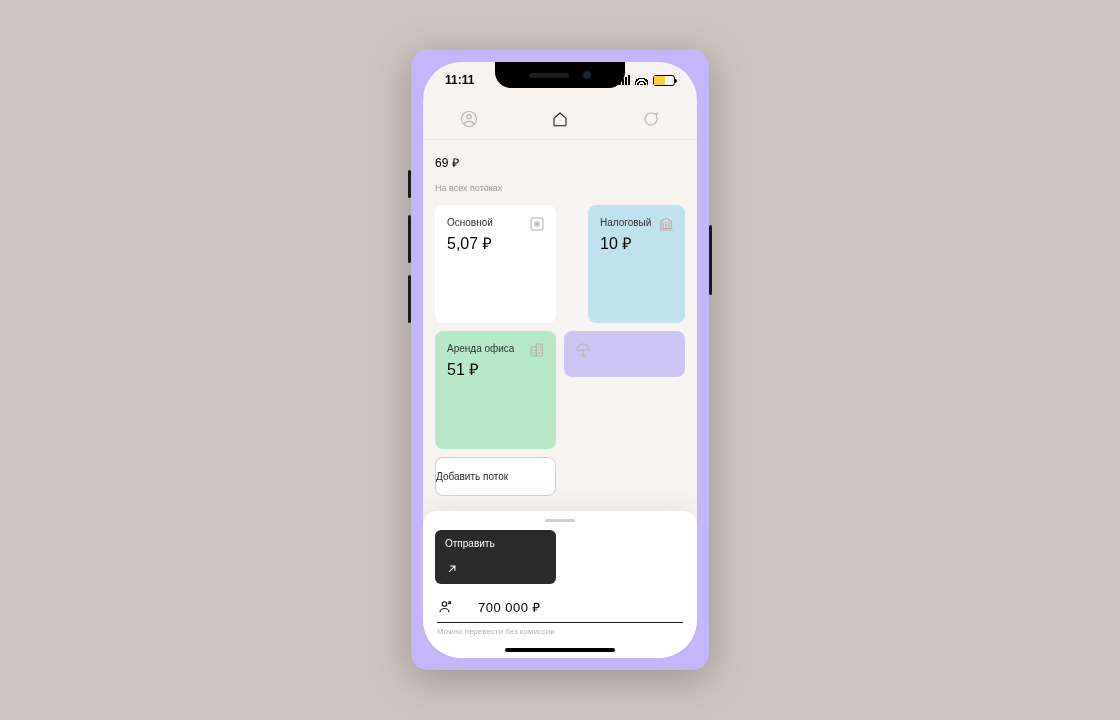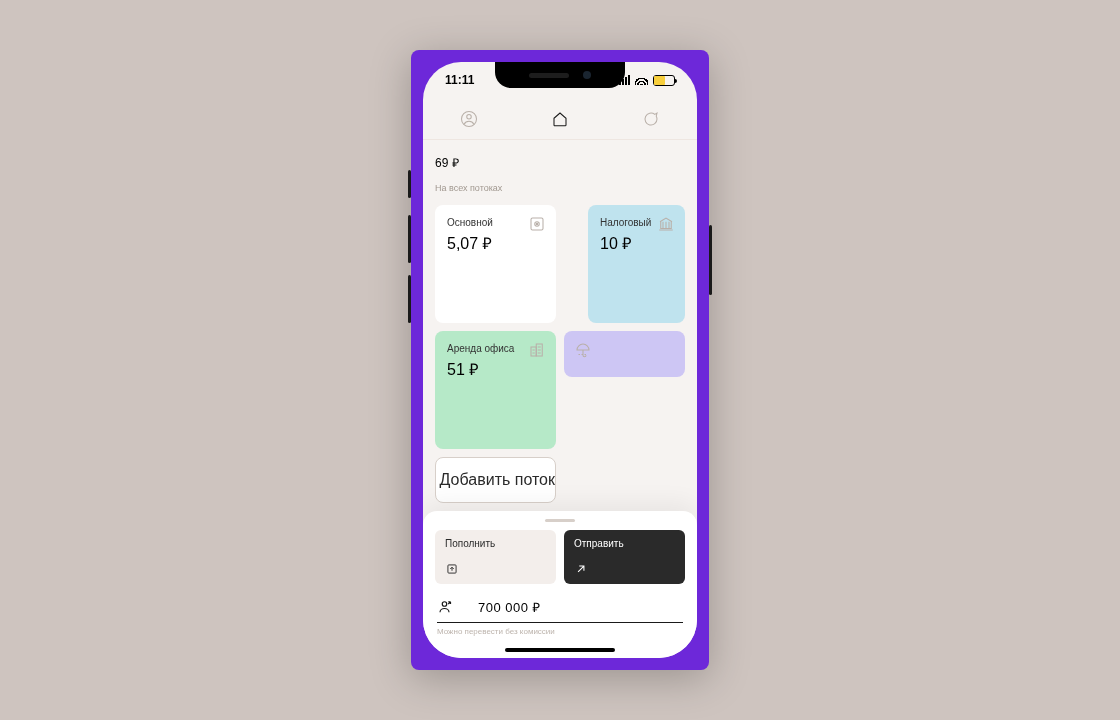--- a/index.html
+++ b/index.html
@@ -8,22 +8,22 @@
     background: #cec4bf;
     font-family: -apple-system, BlinkMacSystemFont, "Segoe UI", Helvetica, Arial, sans-serif;
     display: flex;
     align-items: center;
     justify-content: center;
     -webkit-font-smoothing: antialiased;
   }
   .device {
     width: 298px;
     height: 620px;
-    background: #6d28d9;
-    border-radius: 8px;
+    background: #c4b5fd;
+    border-radius: 16px;
     padding: 12px;
     position: relative;
     box-shadow: 0 8px 40px rgba(0,0,0,.25);
   }
   
   .btn-side { position:absolute; background:#1a1a1a; border-radius:2px; }
   .btn-l1 { left:-3px; top:120px; width:3px; height:28px; }
   .btn-l2 { left:-3px; top:165px; width:3px; height:48px; }
   .btn-l3 { left:-3px; top:225px; width:3px; height:48px; }
   .btn-r  { right:-3px; top:175px; width:3px; height:70px; }
@@ -95,23 +95,23 @@
   }
   .card .cicon { position:absolute; top:10px; right:10px; }
   .card .name { font-size:10px; color:#333; }
   .card .amount { font-size:16px; font-weight:500; margin-top:4px; }
   .c0{ background:#ffffff; }
   .c1{ background:#bfe3ee;margin-left:24px; }
   .c2{ background:#f6cfb4; }
   .c3{ background:#b6e9c8; }
   .c4{ background:#cdc6f4; }
   .add-card {
-    height:46px; border:1px solid #d7cfc9; border-radius:8px; background:#fff;
-    display:flex; align-items:center; justify-content:flex-end;
-    font-size:16px; color:#2a2a2a;
+    height:39px; border:1px solid #d7cfc9; border-radius:8px; background:#fff;
+    display:flex; align-items:center; justify-content:flex-start;
+    font-size:10px; color:#2a2a2a;
   }
   .cut { height:46px; border-radius:8px; position:relative; padding:10px; overflow:hidden; }
 
   .sheet {
     position:absolute; left:0; right:0; bottom:0;
     background:#fff;
     border-top-left-radius:14px; border-top-right-radius:14px;
     padding: 8px 12px 22px;
     box-shadow: 0 -8px 24px rgba(0,0,0,.06);
   }
@@ -228,27 +228,20 @@
         </div>
         <div class="add-card">
           <span>Добавить поток</span>
         </div>
       </div>
     </div>
 
     <div class="sheet">
       <div class="grab"></div>
       <div class="actions">
-        <div class="action a0">
-          <span>Пополнить</span>
-          <svg viewBox="0 0 24 24" fill="none" stroke="#2a2a2a" stroke-width="1.6">
-              <rect x="5" y="5" width="14" height="14" rx="1.5"></rect>
-              <path d="M12 15V9M9 12l3-3 3 3"></path>
-            </svg>
-        </div>
         <div class="action a1">
           <span>Отправить</span>
           <svg viewBox="0 0 24 24" fill="none" stroke="#fff" stroke-width="1.8">
               <path d="M7 17L17 7M9 7h8v8"></path>
             </svg>
         </div>
       </div>
       <div class="limit">
         <div class="limit-row">
           <svg viewBox="0 0 24 24" fill="none" stroke="#1a1a1a" stroke-width="1.6">

